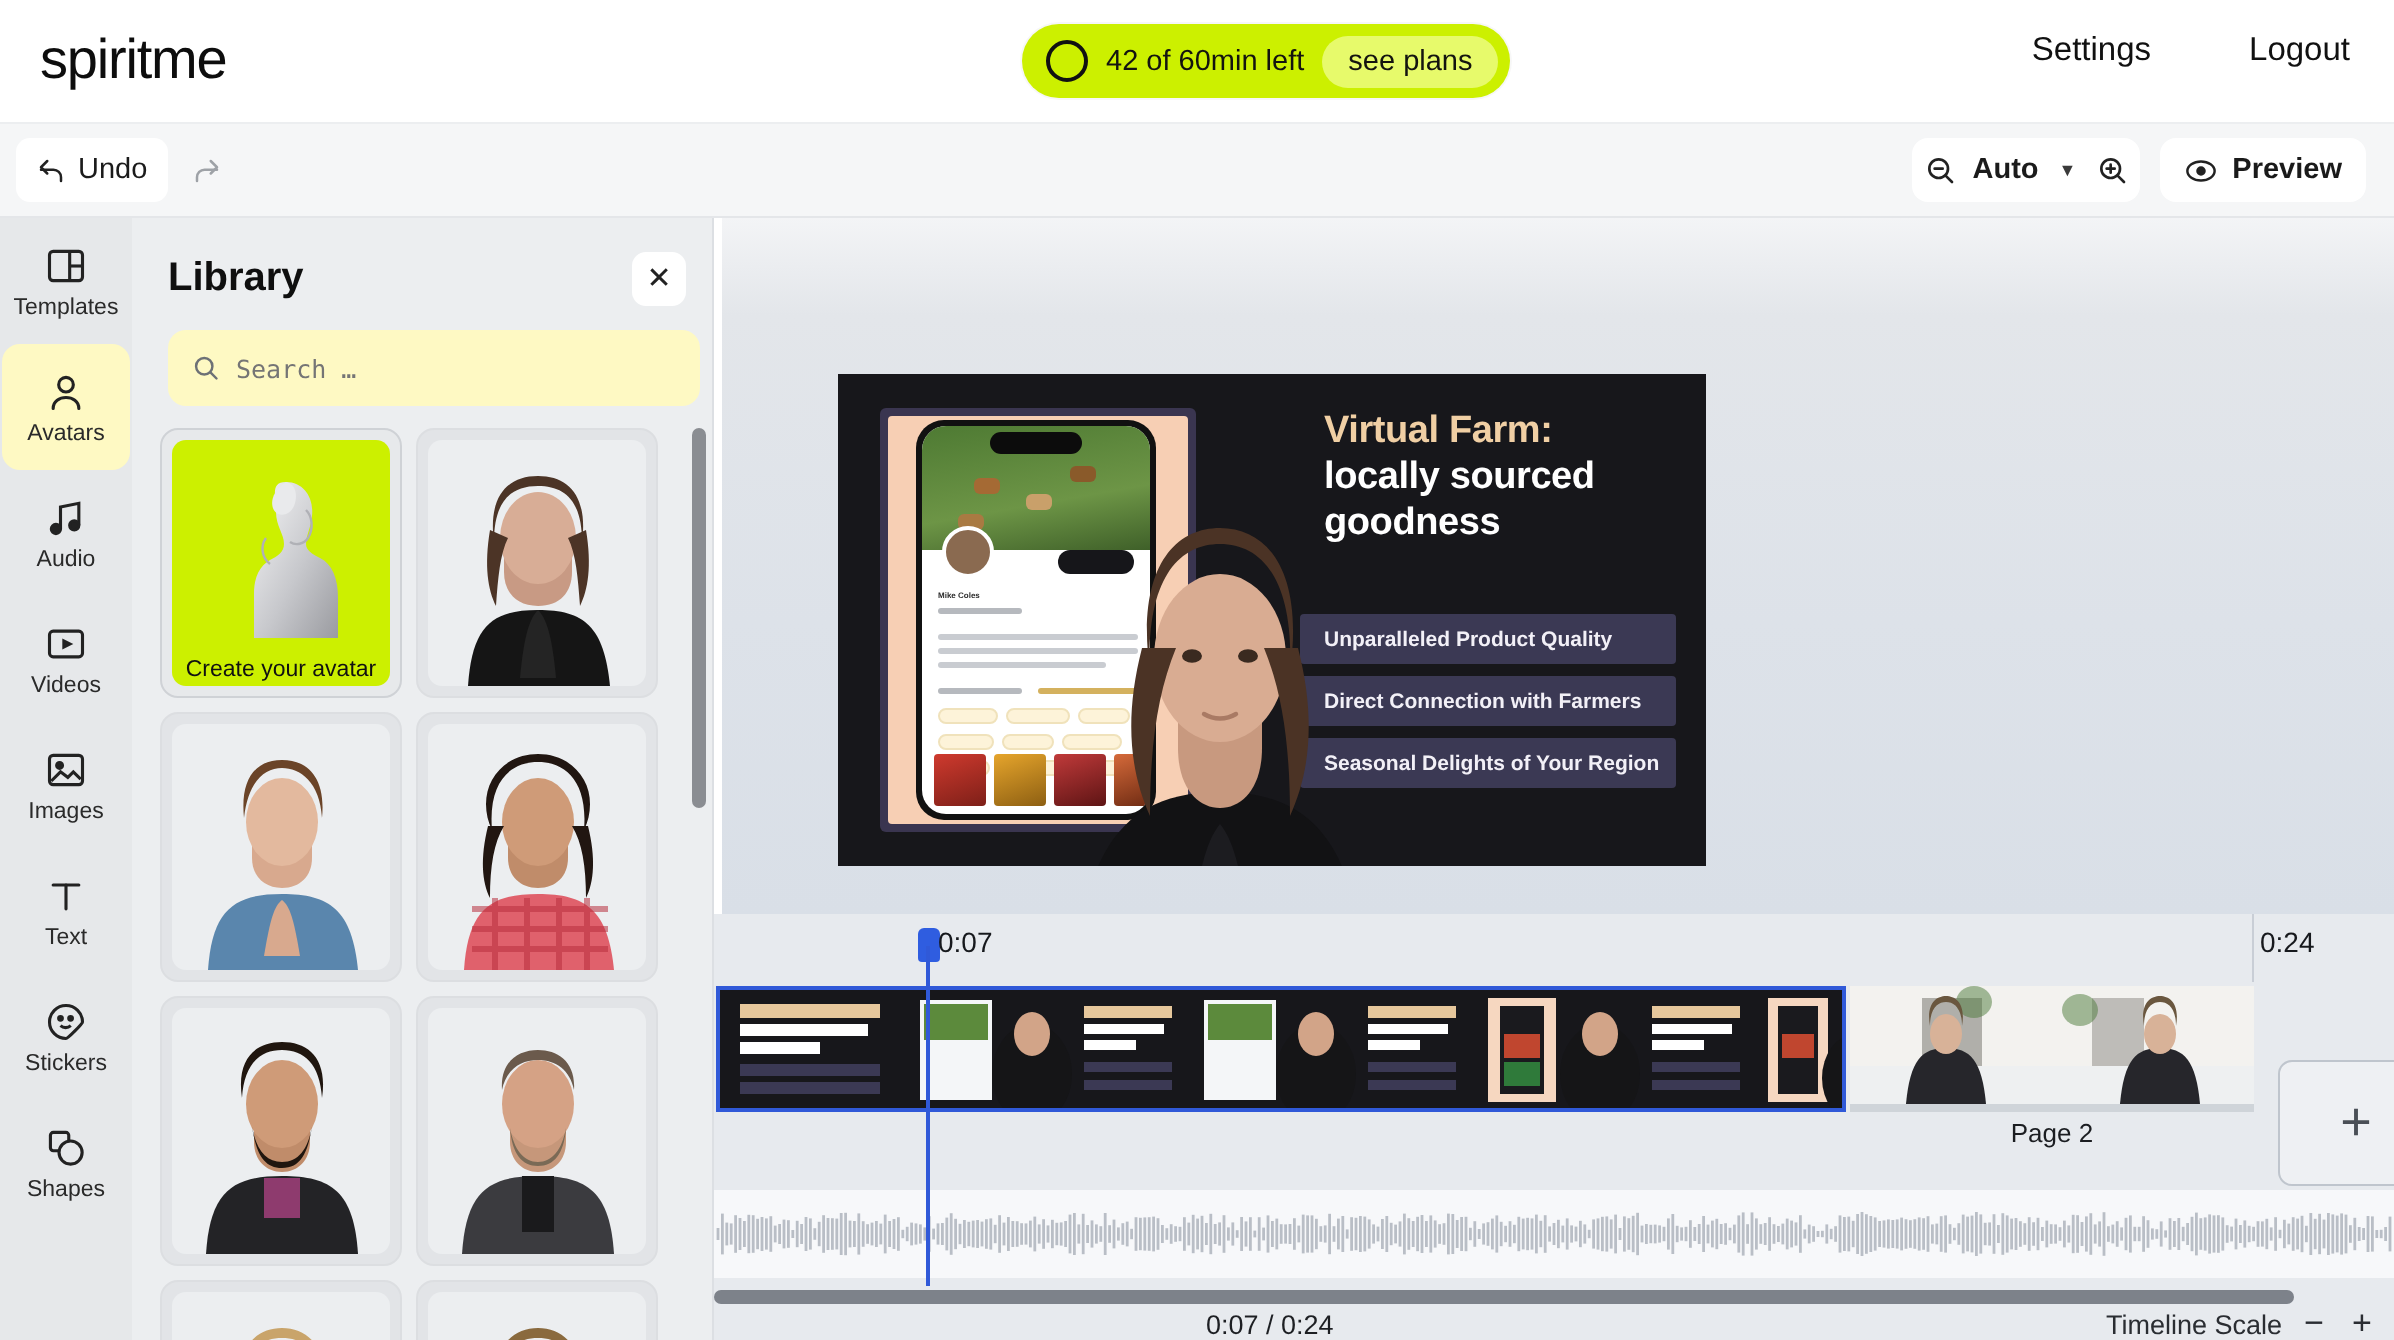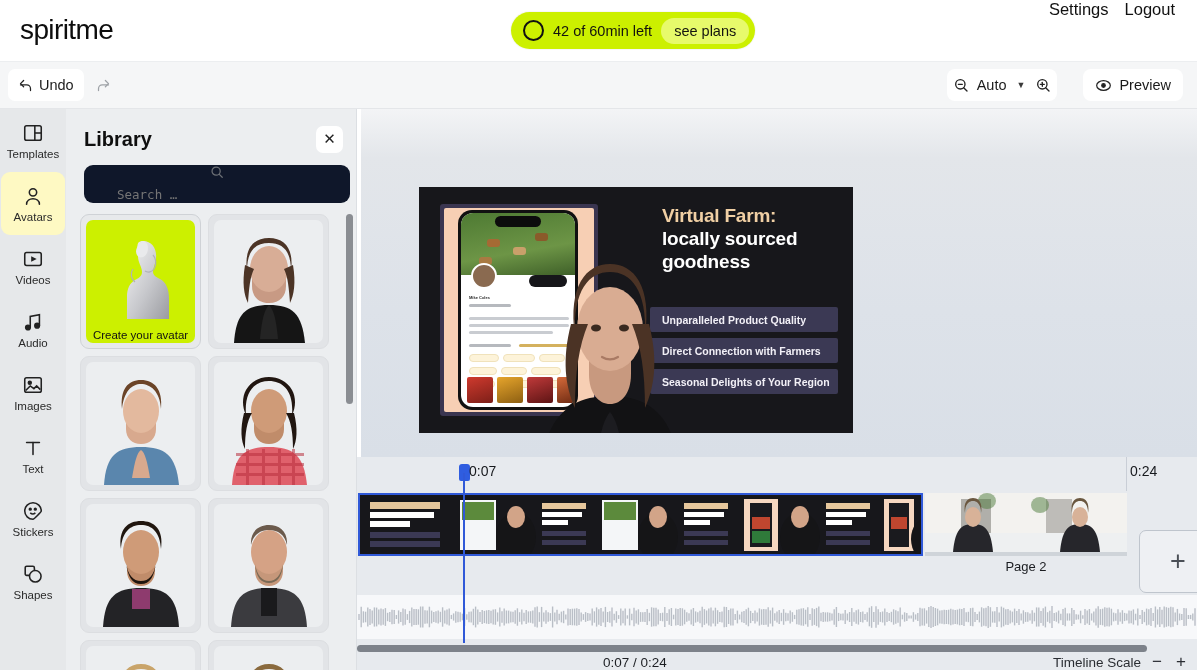--- a/index.html
+++ b/index.html
@@ -30,37 +30,37 @@
   }
   .credit-ring {
     width: 21px; height: 21px; border-radius: 50%;
     border: 2.5px solid #111; flex: 0 0 auto;
   }
   .credits-text { font-size: 14.5px; color: #14140f; white-space: nowrap; }
   .see-plans {
     background: #e7fa6b; border-radius: 16px; padding: 5px 13px;
     font-size: 14.5px; color: #14140f; white-space: nowrap; cursor: pointer;
   }
-  .topright { position: absolute; right: 22px; top: 0; display: flex; gap: 16px; }
+  .topright { position: absolute; right: 22px; top: 16px; display: flex; gap: 49px; }
   .topright span { font-size: 16.5px; color: #111; cursor: pointer; }
 
   
   .toolbar {
     position: absolute; top: 62px; left: 0; width: 1197px; height: 47px;
     background: #f5f6f7; border-bottom: 1px solid #e4e6e9;
   }
   .tb-left { position: absolute; left: 8px; top: 7px; display: flex; gap: 2px; }
   .tb-btn {
     display: flex; align-items: center; gap: 6px; height: 32px;
     padding: 0 10px; border-radius: 7px; font-size: 14.5px; color: #1b1b1b;
     cursor: pointer; background: transparent;
   }
   .tb-btn.filled { background: #ffffff; }
   .tb-btn.disabled { color: #b5b8bc; }
-  .tb-right { position: absolute; right: 14px; top: 7px; display: flex; gap: 26px; align-items: center; }
+  .tb-right { position: absolute; right: 14px; top: 7px; display: flex; gap: 10px; align-items: center; font-weight: bold; }
   .zoom-group {
     display: flex; align-items: center; background: #fff; border-radius: 8px;
     height: 32px; padding: 0 6px; gap: 4px;
   }
   .zoom-lbl { font-size: 14.5px; color: #1b1b1b; padding: 0 4px; }
   .caret { font-size: 9px; color: #3a3a3a; padding: 0 6px 0 2px; }
   .preview-btn {
     display: flex; align-items: center; gap: 7px; background: #fff;
     border-radius: 8px; height: 32px; padding: 0 12px; font-size: 14.5px; cursor: pointer;
   }
@@ -88,22 +88,22 @@
     display: flex; align-items: center; justify-content: space-between;
   }
   .lib-title { font-size: 20px; font-weight: 700; color: #0f0f0f; }
   .lib-close {
     width: 27px; height: 27px; border-radius: 7px; background: #fff;
     display: flex; align-items: center; justify-content: center; cursor: pointer;
     font-size: 15px; color: #222;
   }
   .lib-search {
     position: absolute; top: 56px; left: 18px; width: 266px; height: 38px;
-    background: #0f172a; border: 1px solid #d7dадс; border-radius: 9px;
-    display: flex; align-items: center; gap: 8px; padding: 0 12px; flex-direction: column;
+    background: #fef9c3; border: 1px solid #d7dадс; border-radius: 9px;
+    display: flex; align-items: center; gap: 8px; padding: 0 12px;
   }
   .lib-search input {
     border: 0; background: transparent; outline: none; width: 200px;
     font-family: "DejaVu Sans Mono", monospace; font-size: 12.5px; color: #777b80;
   }
   .grid {
     position: absolute; top: 105px; left: 14px; width: 277px; bottom: 0;
     display: flex; flex-wrap: wrap; gap: 7px; align-content: flex-start;
   }
   .tile {
@@ -327,36 +327,36 @@
             <circle cx="12" cy="8" r="4"></circle>
             <path d="M5 21c0-4 3.5-6 7-6s7 2 7 6"></path>
           </svg>
       </span>
       <span class="rail-label">Avatars</span>
     </div>
 
     <div class="rail-item">
       <span class="icon">
         <svg width="22" height="22" viewBox="0 0 24 24" fill="none" stroke="#222" stroke-width="1.7">
-          <rect x="3" y="5" width="18" height="14" rx="2"></rect>
-            <polygon points="10,9 16,12 10,15" fill="#222" stroke="none"></polygon>
+          <path d="M9 18V6l10-2v12"></path>
+            <circle cx="6.5" cy="18" r="2.5" fill="#222"></circle>
+          <circle cx="16.5" cy="16" r="2.5" fill="#222"></circle>
           </svg>
       </span>
-      <span class="rail-label">Videos</span>
+      <span class="rail-label">Audio</span>
     </div>
 
     <div class="rail-item">
       <span class="icon">
         <svg width="22" height="22" viewBox="0 0 24 24" fill="none" stroke="#222" stroke-width="1.7">
-          <path d="M9 18V6l10-2v12"></path>
-            <circle cx="6.5" cy="18" r="2.5" fill="#222"></circle>
-          <circle cx="16.5" cy="16" r="2.5" fill="#222"></circle>
+          <rect x="3" y="5" width="18" height="14" rx="2"></rect>
+            <polygon points="10,9 16,12 10,15" fill="#222" stroke="none"></polygon>
           </svg>
       </span>
-      <span class="rail-label">Audio</span>
+      <span class="rail-label">Videos</span>
     </div>
 
     <div class="rail-item">
       <span class="icon">
         <svg width="22" height="22" viewBox="0 0 24 24" fill="none" stroke="#222" stroke-width="1.7">
           <rect x="3" y="4" width="18" height="16" rx="2"></rect>
             <circle cx="8.5" cy="9.5" r="1.6" fill="#222"></circle>
           <path d="M4 18l5-5 4 3 3-3 4 4"></path>
           </svg>
       </span>

